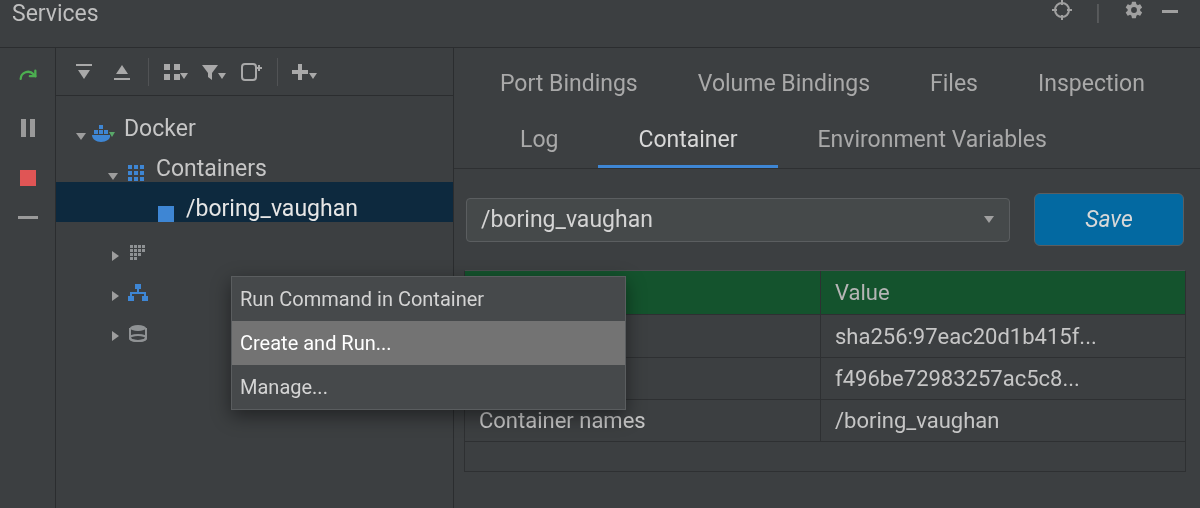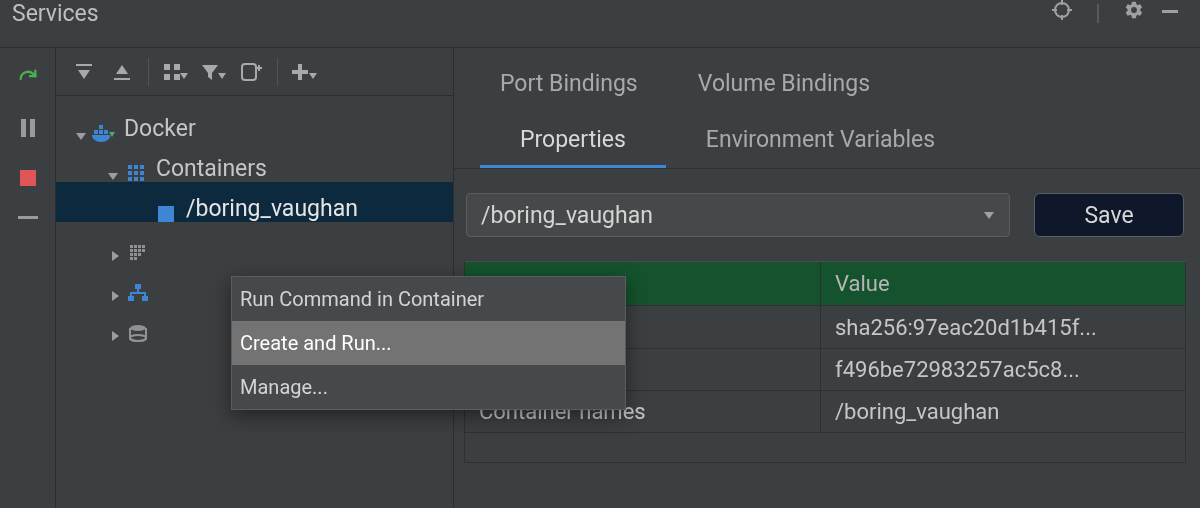--- a/index.html
+++ b/index.html
@@ -91,22 +91,22 @@
   }
   .formrow .fld-label { font-size: 23px; color: #c0c0c0; }
   .select {
     flex: 1; display: flex; align-items: center; justify-content: space-between;
     height: 44px; padding: 0 14px;
     border: 1px solid #5b5e60; border-radius: 4px;
     background: #45494a; color: #d4d4d4; font-size: 23px; cursor: pointer;
   }
   .select .chev { font-size: 16px; color: #a0a0a0; }
   .savebtn {
-    width: 150px; height: 44px; border: 1px solid #5b5e60; border-radius: 6px;
-    background: #0f172a; color: #d8d8d8; font-size: 23px; cursor: pointer;
+    width: 150px; height: 53px; border: 1px solid #5b5e60; border-radius: 6px;
+    background: #0369a1; color: #d8d8d8; font-size: 23px; cursor: pointer; font-style: italic;
   }
 
   .tablewrap { margin: 12px 14px 0 10px; border: 1px solid #2e3032; border-top: 1px solid #4a4d4f; }
   .thead { display: flex; height: 44px; background: #14532d; }
   .thead div, .trow div {
     padding: 0 14px; display: flex; align-items: center; font-size: 22px;
   }
   .colA { width: 356px; border-right: 1px solid #2e3032; }
   .colB { flex: 1; }
   .thead .colA, .thead .colB { color: #b5b5b5; border-bottom: 1px solid #2e3032; }
@@ -333,24 +333,27 @@
       <div class="mi">Manage...</div>
     </div>
 
   </div>
 
   <div class="detail">
 
     <div class="tabs1">
       <div class="tab">Port Bindings</div>
       <div class="tab">Volume Bindings</div>
+      <div class="tab">Files</div>
+      <div class="tab">Inspection</div>
     </div>
 
     <div class="tabs2">
-      <div class="tab active">Properties</div>
+      <div class="tab">Log</div>
+      <div class="tab active">Container</div>
       <div class="tab">Environment Variables</div>
     </div>
 
     <div class="formrow">
       <div class="select">
         <span>/boring_vaughan</span>
         <span class="chev">
           <svg width="12" height="12" viewBox="0 0 12 12">
               <polygon points="1,3 11,3 6,10" fill="#a0a0a0"></polygon>
             </svg>

